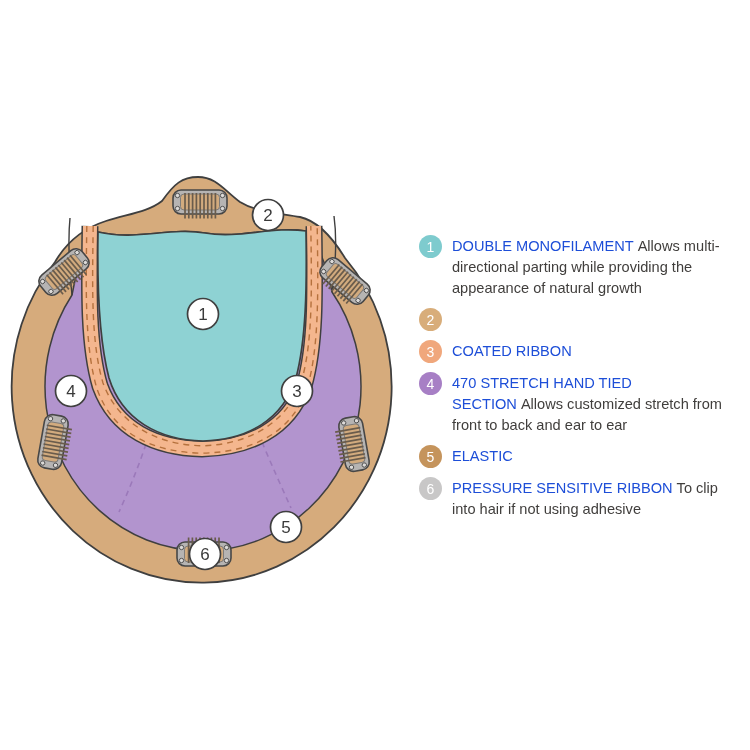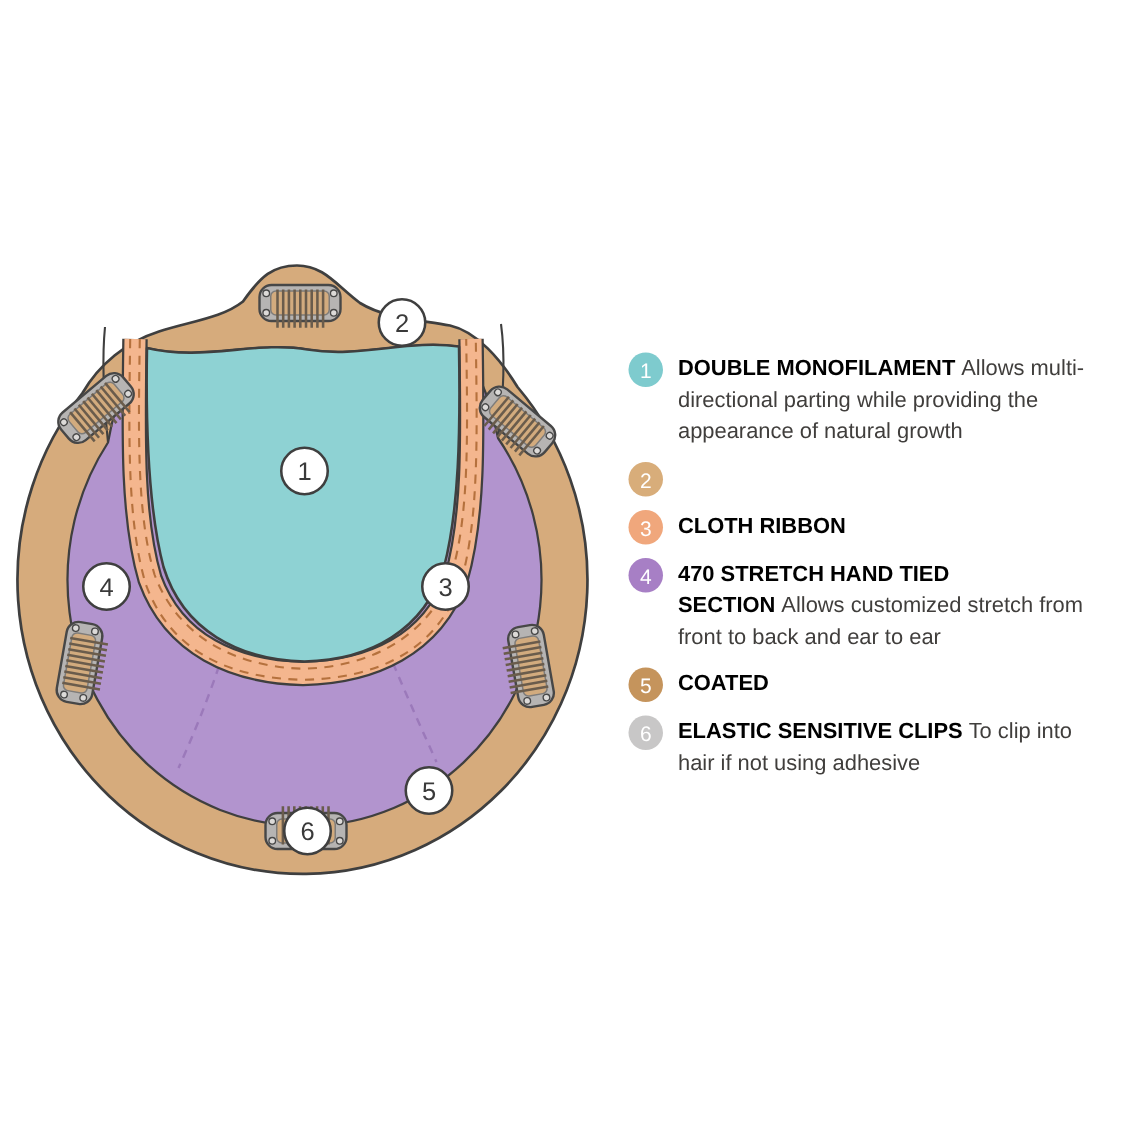--- a/index.html
+++ b/index.html
@@ -5,21 +5,21 @@
   html,body{margin:0;padding:0;background:#fff;}
   #stage{position:relative;width:750px;height:750px;background:#fff;overflow:hidden;
          font-family:"Liberation Sans",sans-serif;}
   #cap-svg{position:absolute;left:0;top:0;}
   .legend{position:absolute;left:419px;top:236px;width:315px;}
   .legend-item{display:flex;align-items:flex-start;gap:10px;margin-bottom:10px;}
   .badge{width:23px;height:23px;border-radius:50%;flex:0 0 23px;color:#fff;
          display:flex;align-items:center;justify-content:center;
          font-size:14px;line-height:1;margin-top:-1px;}
   .txt{margin:0;width:282px;font-size:14.6px;line-height:21px;color:#3b3936;}
-  .t{font-weight:700;color:#000000;margin-right:4px;}
+  .t{font-weight:400;color:#1d4ed8;margin-right:4px;}
   .d{font-weight:400;color:#403e3c;}
   .callout-num{font-size:17px;fill:#3a3a3a;text-anchor:middle;}
 </style>
 </head>
 <body>
 
 <div id="stage">
 
   <svg id="cap-svg" width="750" height="750" viewBox="0 0 750 750">
     <defs>
@@ -121,29 +121,29 @@
   <div class="legend">
     <div class="legend-item">
       <span class="badge" style="background-color: rgb(126, 203, 206);">1</span>
       <p class="txt"><span class="t">DOUBLE MONOFILAMENT</span><span class="d">Allows multi-directional parting while providing the appearance of natural growth</span></p>
     </div>
     <div class="legend-item">
       <span class="badge" style="background-color: rgb(216, 173, 122);">2</span>
     </div>
     <div class="legend-item">
       <span class="badge" style="background-color: rgb(240, 167, 124);">3</span>
-      <p class="txt"><span class="t">CLOTH RIBBON</span><span class="d"></span></p>
+      <p class="txt"><span class="t">COATED RIBBON</span><span class="d"></span></p>
     </div>
     <div class="legend-item">
       <span class="badge" style="background-color: rgb(167, 127, 197);">4</span>
       <p class="txt"><span class="t">470 STRETCH HAND TIED SECTION</span><span class="d">Allows customized stretch from front to back and ear to ear</span></p>
     </div>
     <div class="legend-item">
       <span class="badge" style="background-color: rgb(197, 148, 92);">5</span>
-      <p class="txt"><span class="t">COATED</span><span class="d"></span></p>
+      <p class="txt"><span class="t">ELASTIC</span><span class="d"></span></p>
     </div>
     <div class="legend-item">
       <span class="badge" style="background-color: rgb(200, 199, 199);">6</span>
-      <p class="txt"><span class="t">ELASTIC SENSITIVE CLIPS</span><span class="d">To clip into hair if not using adhesive</span></p>
+      <p class="txt"><span class="t">PRESSURE SENSITIVE RIBBON</span><span class="d">To clip into hair if not using adhesive</span></p>
     </div>
   </div>
 
 </div>
 
 </body></html>

